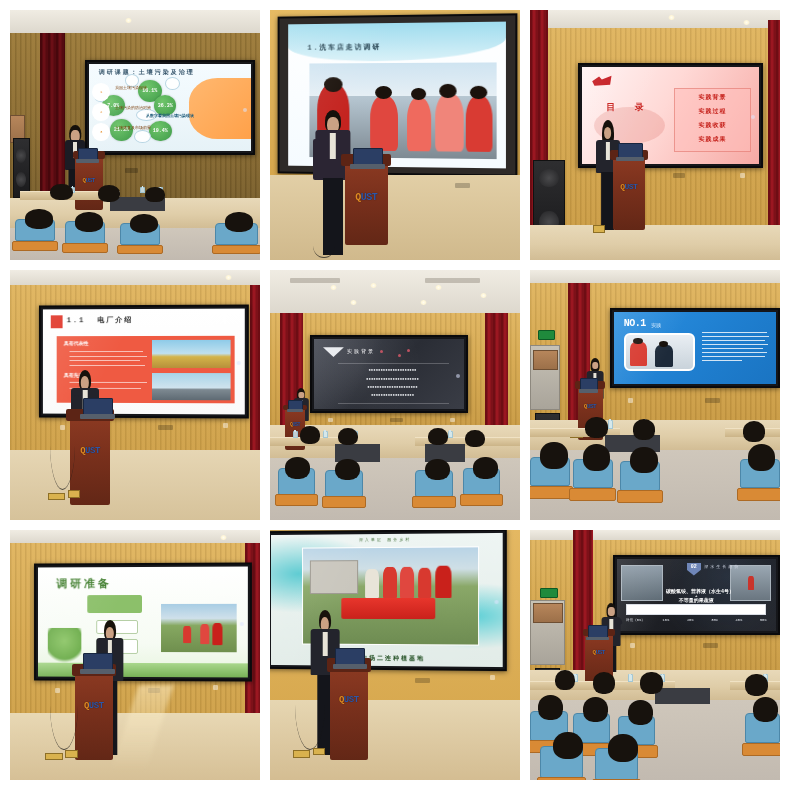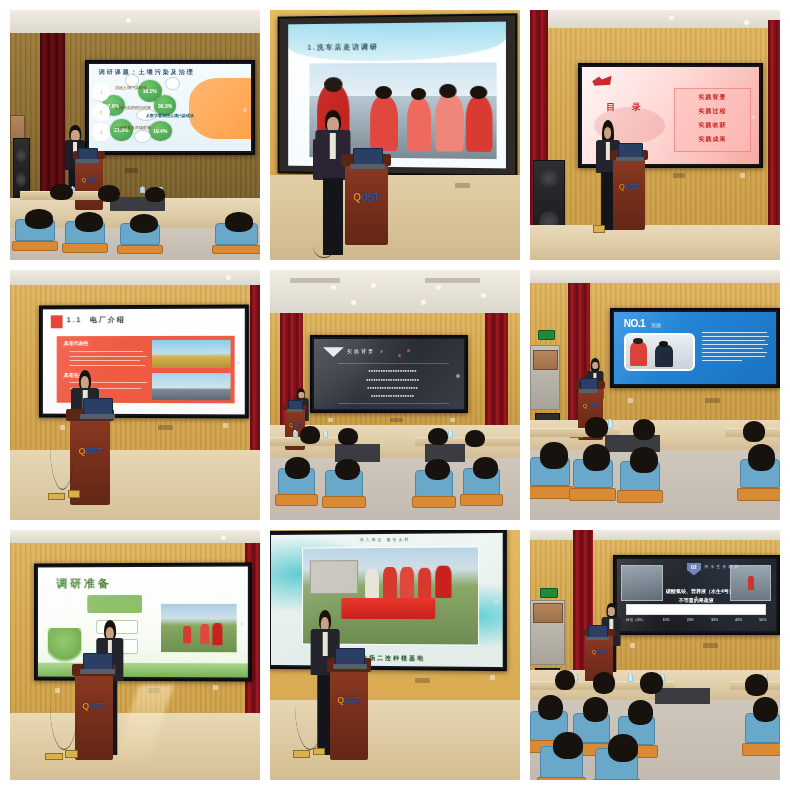--- a/index.html
+++ b/index.html
@@ -18,21 +18,21 @@
     padding:10px;
     background:#ffffff;
   }
   .cell{
     position:relative;
     overflow:hidden;
     background:#000;
   }
 
   
-  .room{ position:absolute; inset:0; overflow:hidden; }
+  .room{ position:absolute; inset:0; overflow:hidden;font-family:Liberation Mono, monospace; }
 
   
   .ceiling{
     position:absolute; left:0; right:0; top:0;
     background:linear-gradient(#f0ece3,#ddd8cd);
   }
   .ceil-strip{ position:absolute; background:#b8b2a6; border-radius:1px; opacity:.8;}
   .downlight{
     position:absolute; width:7px;height:5px;border-radius:50%;
     background:radial-gradient(circle,#fffdf2 0%,#fff6d8 45%,rgba(255,246,216,0) 80%);

